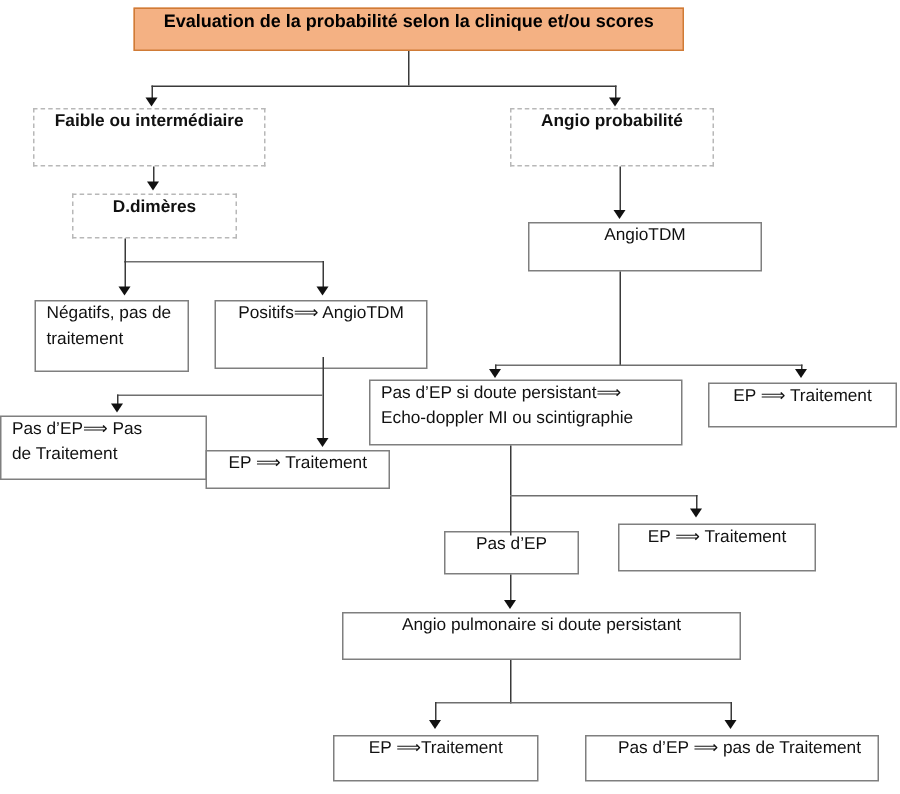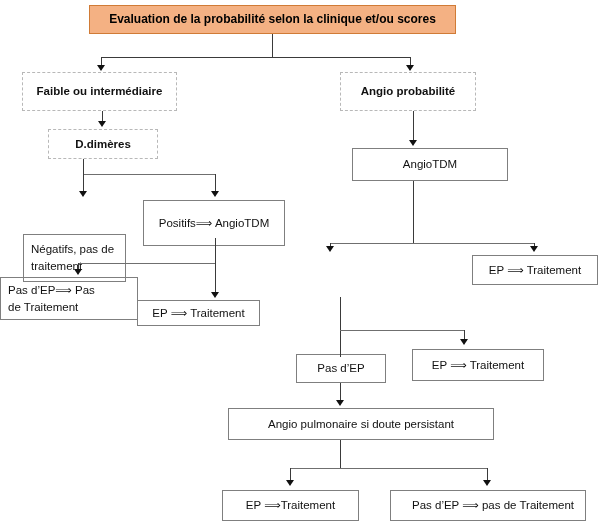--- a/index.html
+++ b/index.html
@@ -7,21 +7,20 @@
     position:relative;
     width:600px;height:529px;
     background:#ffffff;
     font-family:"Liberation Sans", sans-serif;
     overflow:hidden;
   }
   .node{
     position:absolute;
     box-sizing:border-box;
     display:flex;
-    align-items:center;
     background:transparent;
     color:#111111;
     font-size:11.5px;
     line-height:17px;
     white-space:pre-line;
   }
   .node.solid{border:1.3px solid #7f7f7f;}
   .node.dashed{border:1.2px dashed #b8b8b8;font-weight:bold;}
   .node.header{
     border:1.4px solid #d07b36;
@@ -68,38 +67,42 @@
   </div>
 
   <div class="node dashed center" style="left:48px;top:129px;width:110px;height:30px;">
     <span class="txt">D.dimères</span>
   </div>
 
   <div class="node solid center" style="left:352px;top:148px;width:156px;height:33px;">
     <span class="txt">AngioTDM</span>
   </div>
 
-  <div class="node solid left pad" style="left:23px;top:200px;width:103px;height:48px;margin-top:34px;">
+  <div class="node solid left pad" style="left:23px;top:200px;width:103px;height:48px;">
     <span class="txt">Négatifs, pas de
 traitement</span>
   </div>
 
   <div class="node solid center" style="left:143px;top:200px;width:142px;height:46px;">
     <span class="txt">Positifs⟹ AngioTDM</span>
   </div>
 
   <div class="node solid left pad" style="left:0px;top:277px;width:138px;height:43px;">
     <span class="txt">Pas d’EP⟹ Pas
 de Traitement</span>
   </div>
 
   <div class="node solid center" style="left:137px;top:300px;width:123px;height:26px;">
     <span class="txt">EP ⟹ Traitement</span>
   </div>
 
+  <div class="node solid left pad" style="left:246px;top:253px;width:209px;height:44px;">
+    <span class="txt">Pas d’EP si doute  persistant⟹
+Echo-doppler MI ou scintigraphie</span>
+  </div>
 
   <div class="node solid center" style="left:472px;top:255px;width:126px;height:30px;">
     <span class="txt">EP ⟹  Traitement</span>
   </div>
 
   <div class="node solid center" style="left:296px;top:354px;width:90px;height:29px;">
     <span class="txt">Pas d’EP</span>
   </div>
 
   <div class="node solid center" style="left:412px;top:349px;width:132px;height:32px;">

